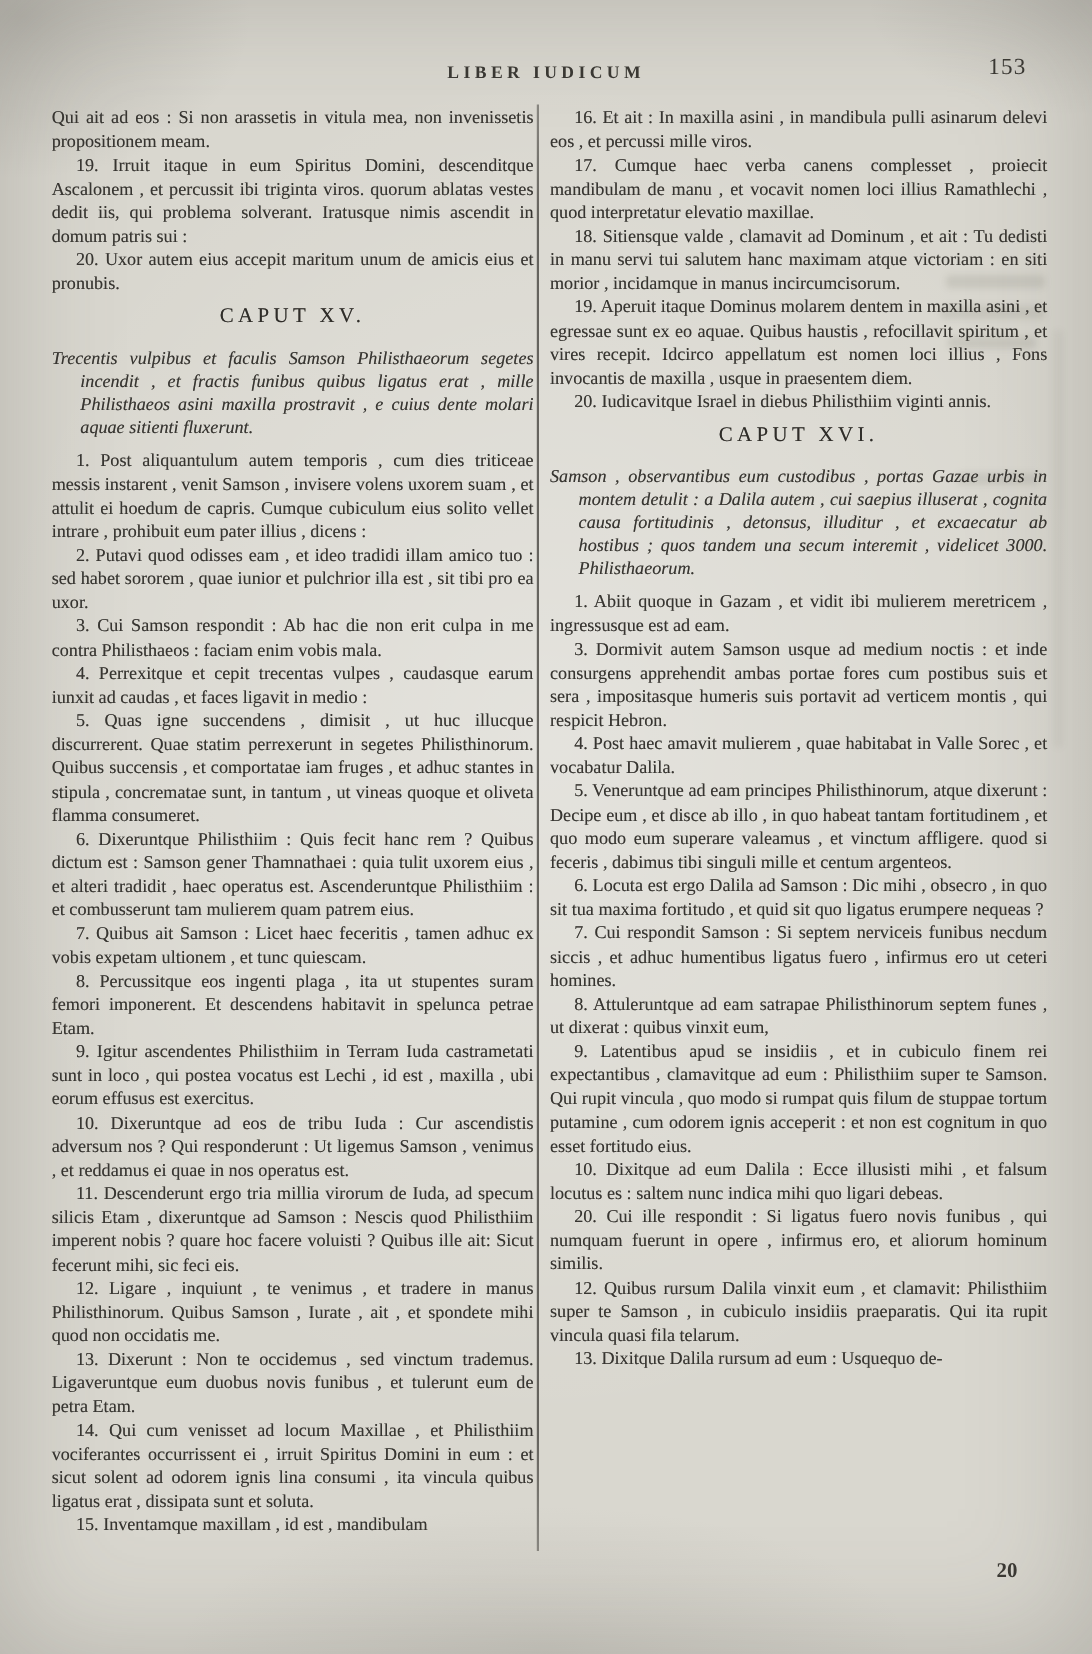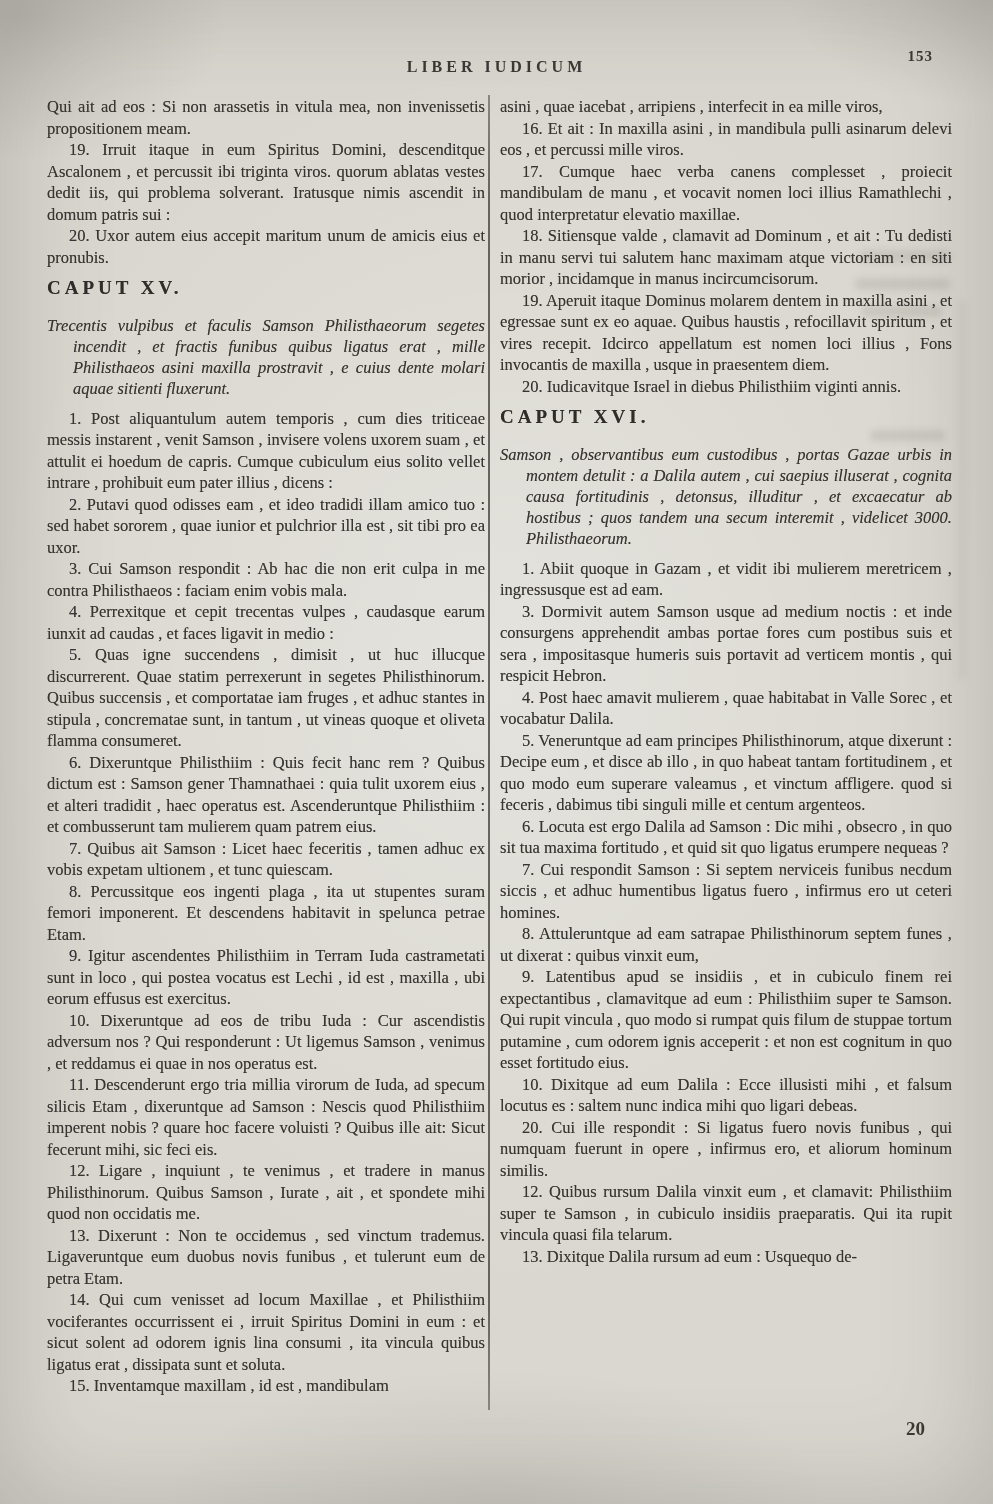--- a/index.html
+++ b/index.html
@@ -18,43 +18,43 @@
     font-family:"Liberation Serif", serif;
     color:#34322d;
   }
   .running-header{position:absolute;top:58px;left:0;right:0;text-align:center;}
   .page-title{
     font-size:16px;font-weight:bold;letter-spacing:4px;
     color:#3a3833;
   }
   .page-number{
     position:absolute;top:48px;right:60px;
-    font-size:15px;font-weight:bold;letter-spacing:1px;color:#3a3833;
+    font-size:21px;font-weight:normal;letter-spacing:1px;color:#3a3833;
   }
   .column{
     position:absolute;top:96px;
     font-size:16.5px;line-height:21.5px;
     text-align:justify;
     color:#373531;
     text-shadow:0 0 0.6px rgba(70,68,62,0.55);
   }
   .col-left{left:47px;width:438px;}
   .col-right{left:500px;width:452px;}
   .divider{
     position:absolute;top:95px;left:488px;
     width:2px;height:1315px;
     background:linear-gradient(#7a7872, #504e49 8%, #504e49 92%, #7a7872);
     opacity:.85;
   }
   p.verse{margin:0;text-indent:22px;}
   p.cont{margin:0;text-indent:0;}
   h2.caput{
     margin:9px 0 7px 0;
-    text-indent:0;
-    font-size:19px;font-weight:bold;letter-spacing:4px;
+    text-align:center;text-indent:0;
+    font-size:19px;font-weight:normal;letter-spacing:4px;
     color:#2f2d29;
   }
   p.summary{
     margin:16px 0 9px 0;
     font-style:italic;
     padding-left:26px;text-indent:-26px;
     line-height:21px;
   }
   .signature{
     position:absolute;top:1418px;right:68px;
@@ -104,21 +104,20 @@
     <p class="verse">9. Igitur ascendentes Philisthiim in Terram Iuda castrametati sunt in loco , qui postea vocatus est Lechi , id est , maxilla , ubi eorum effusus est exercitus.</p>
     <p class="verse">10. Dixeruntque ad eos de tribu Iuda : Cur ascendistis adversum nos ? Qui responderunt : Ut ligemus Samson , venimus , et reddamus ei quae in nos operatus est.</p>
     <p class="verse">11. Descenderunt ergo tria millia virorum de Iuda, ad specum silicis Etam , dixeruntque ad Samson : Nescis quod Philisthiim imperent nobis ? quare hoc facere voluisti ? Quibus ille ait: Sicut fecerunt mihi, sic feci eis.</p>
     <p class="verse">12. Ligare , inquiunt , te venimus , et tradere in manus Philisthinorum. Quibus Samson , Iurate , ait , et spondete mihi quod non occidatis me.</p>
     <p class="verse">13. Dixerunt : Non te occidemus , sed vinctum trademus. Ligaveruntque eum duobus novis funibus , et tulerunt eum de petra Etam.</p>
     <p class="verse">14. Qui cum venisset ad locum Maxillae , et Philisthiim vociferantes occurrissent ei , irruit Spiritus Domini in eum : et sicut solent ad odorem ignis lina consumi , ita vincula quibus ligatus erat , dissipata sunt et soluta.</p>
     <p class="verse">15. Inventamque maxillam , id est , mandibulam</p>
   </div>
 
   <div class="column col-right">
-    <p class="cont">asini , quae iacebat , arripiens , interfecit in ea mille viros,</p>
     <p class="verse">16. Et ait : In maxilla asini , in mandibula pulli asinarum delevi eos , et percussi mille viros.</p>
     <p class="verse">17. Cumque haec verba canens complesset , proiecit mandibulam de manu , et vocavit nomen loci illius Ramathlechi , quod interpretatur elevatio maxillae.</p>
     <p class="verse">18. Sitiensque valde , clamavit ad Dominum , et ait : Tu dedisti in manu servi tui salutem hanc maximam atque victoriam : en siti morior , incidamque in manus incircumcisorum.</p>
     <p class="verse">19. Aperuit itaque Dominus molarem dentem in maxilla asini , et egressae sunt ex eo aquae. Quibus haustis , refocillavit spiritum , et vires recepit. Idcirco appellatum est nomen loci illius , Fons invocantis de maxilla , usque in praesentem diem.</p>
     <p class="verse">20. Iudicavitque Israel in diebus Philisthiim viginti annis.</p>
 
     <h2 class="caput">CAPUT XVI.</h2>
     <p class="summary">Samson , observantibus eum custodibus , portas Gazae urbis in montem detulit : a Dalila autem , cui saepius illuserat , cognita causa fortitudinis , detonsus, illuditur , et excaecatur ab hostibus ; quos tandem una secum interemit , videlicet 3000. Philisthaeorum.</p>
 
     <p class="verse">1. Abiit quoque in Gazam , et vidit ibi mulierem meretricem , ingressusque est ad eam.</p>

